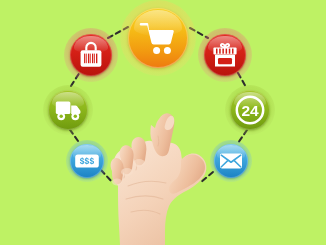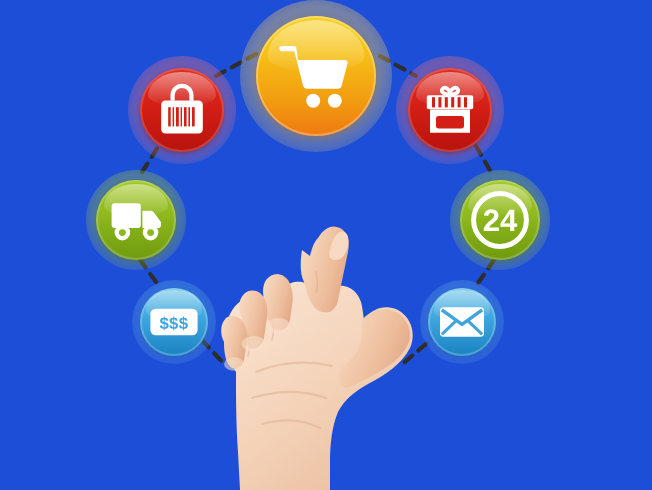--- a/index.html
+++ b/index.html
@@ -10,21 +10,21 @@
   body {
     width: 326px;
     height: 245px;
     overflow: hidden;
     font-family: "Liberation Sans", sans-serif;
   }
   #stage {
     position: relative;
     width: 326px;
     height: 245px;
-    background: #1d4ed8;
+    background: #bef264;
   }
   #connectors {
     position: absolute;
     left: 0; top: 0;
     width: 326px;
     height: 245px;
     pointer-events: none;
   }
   
   .halo {

